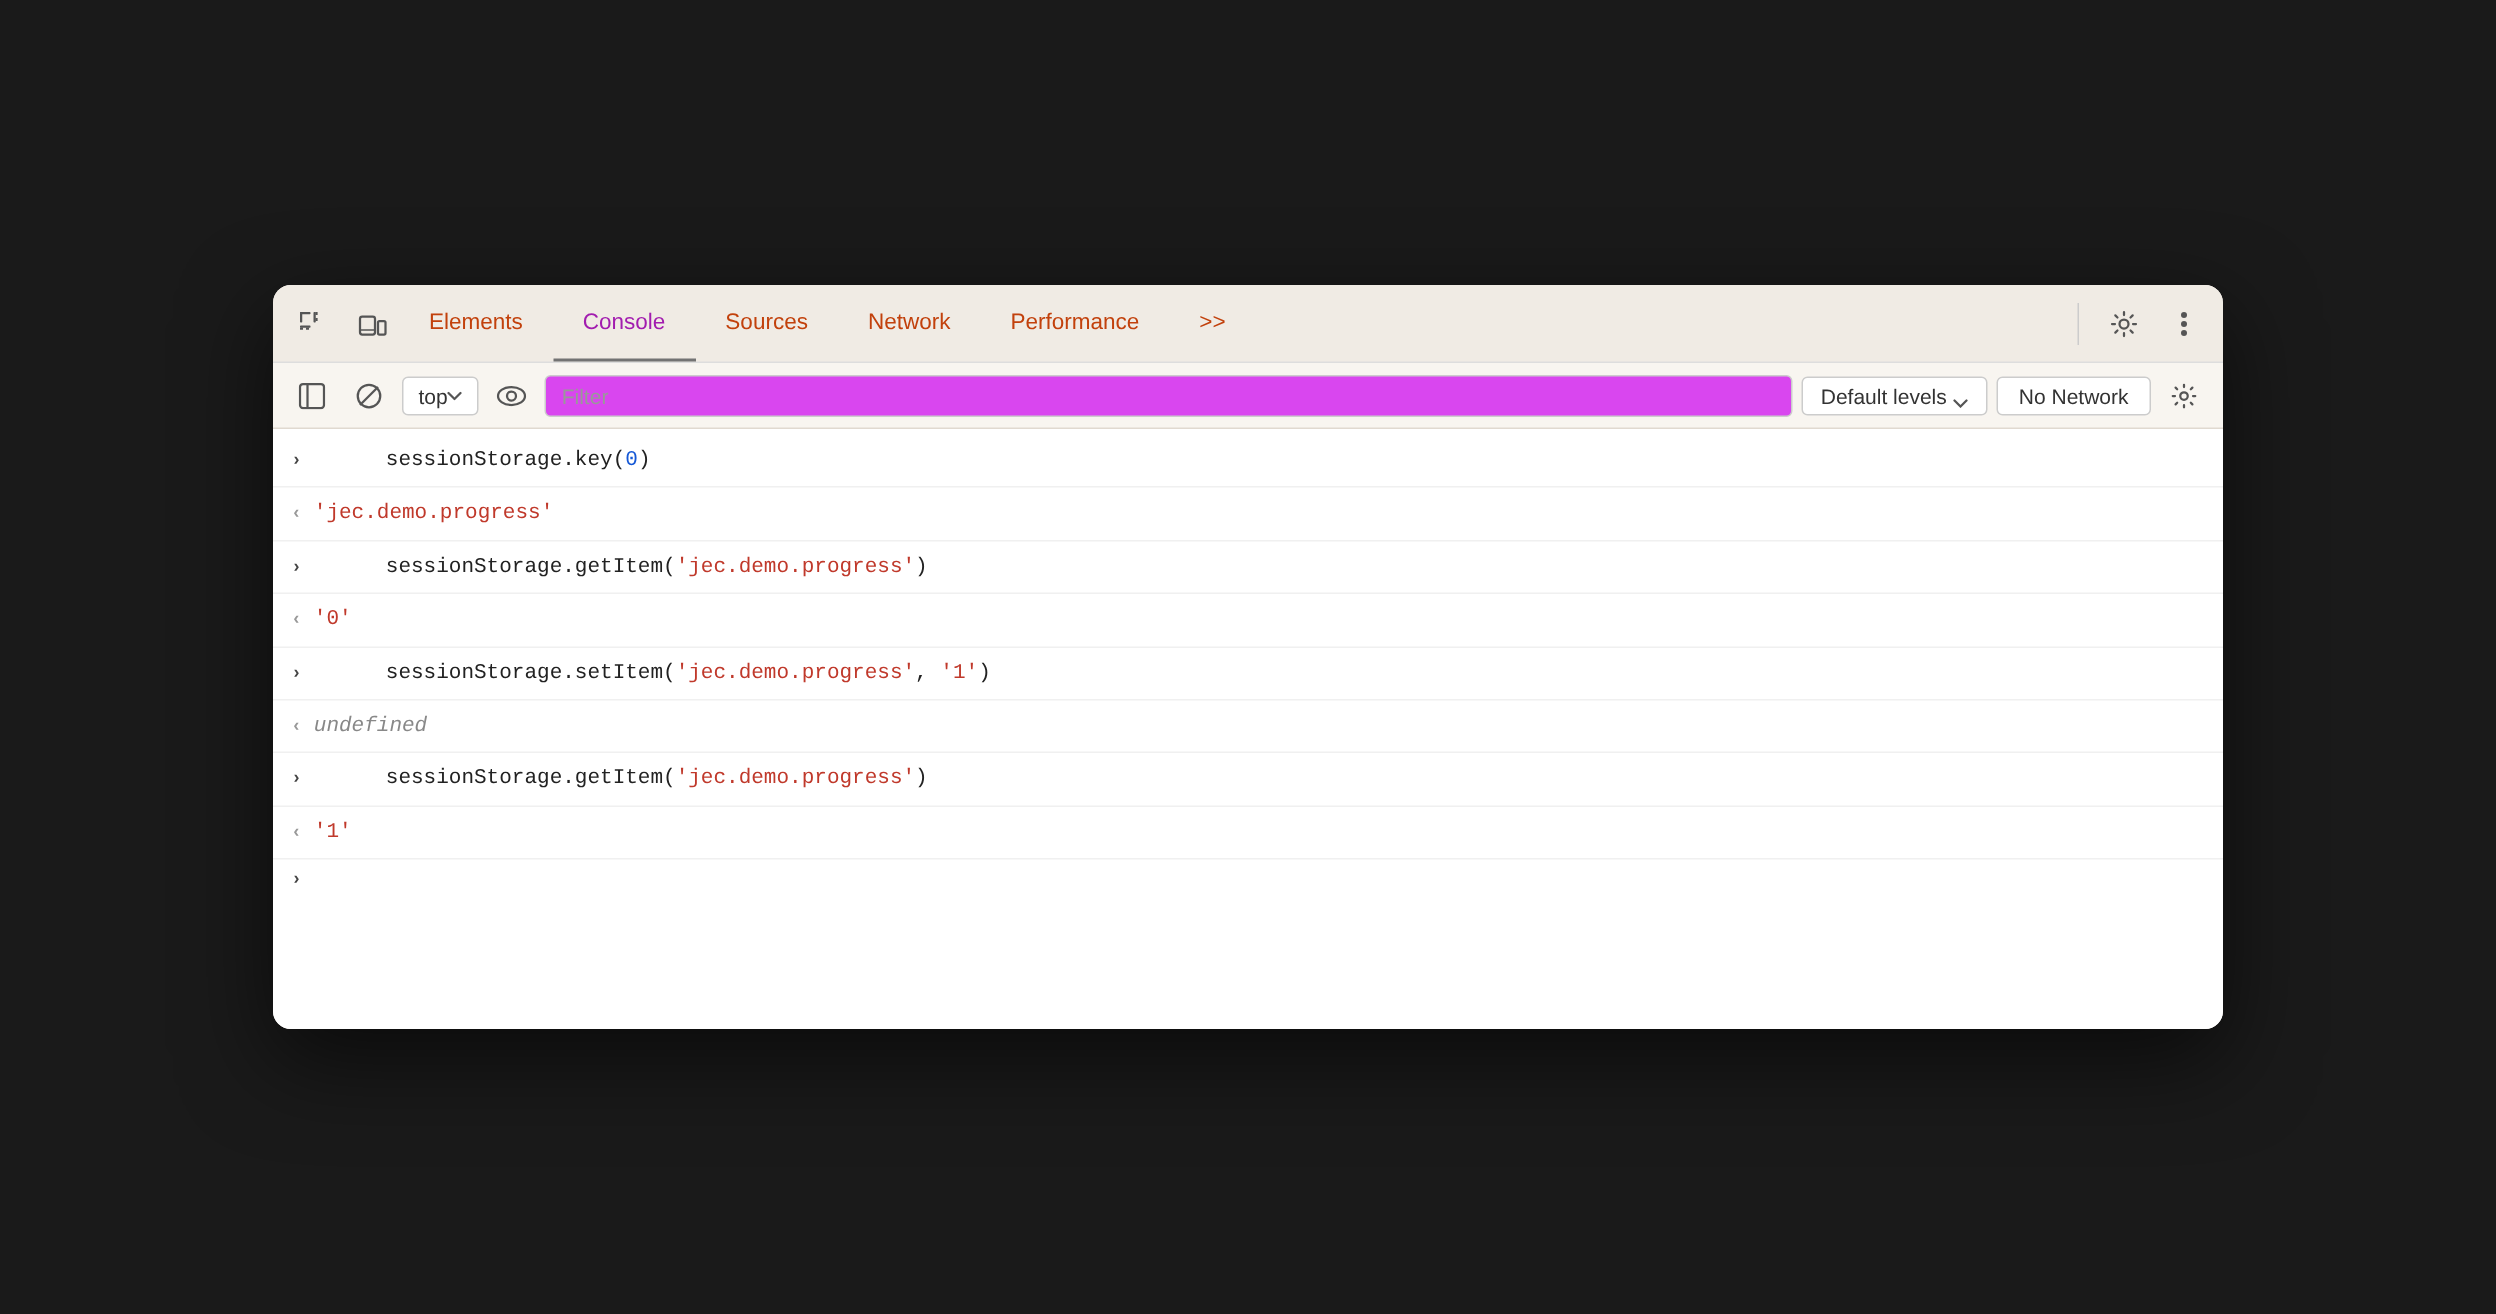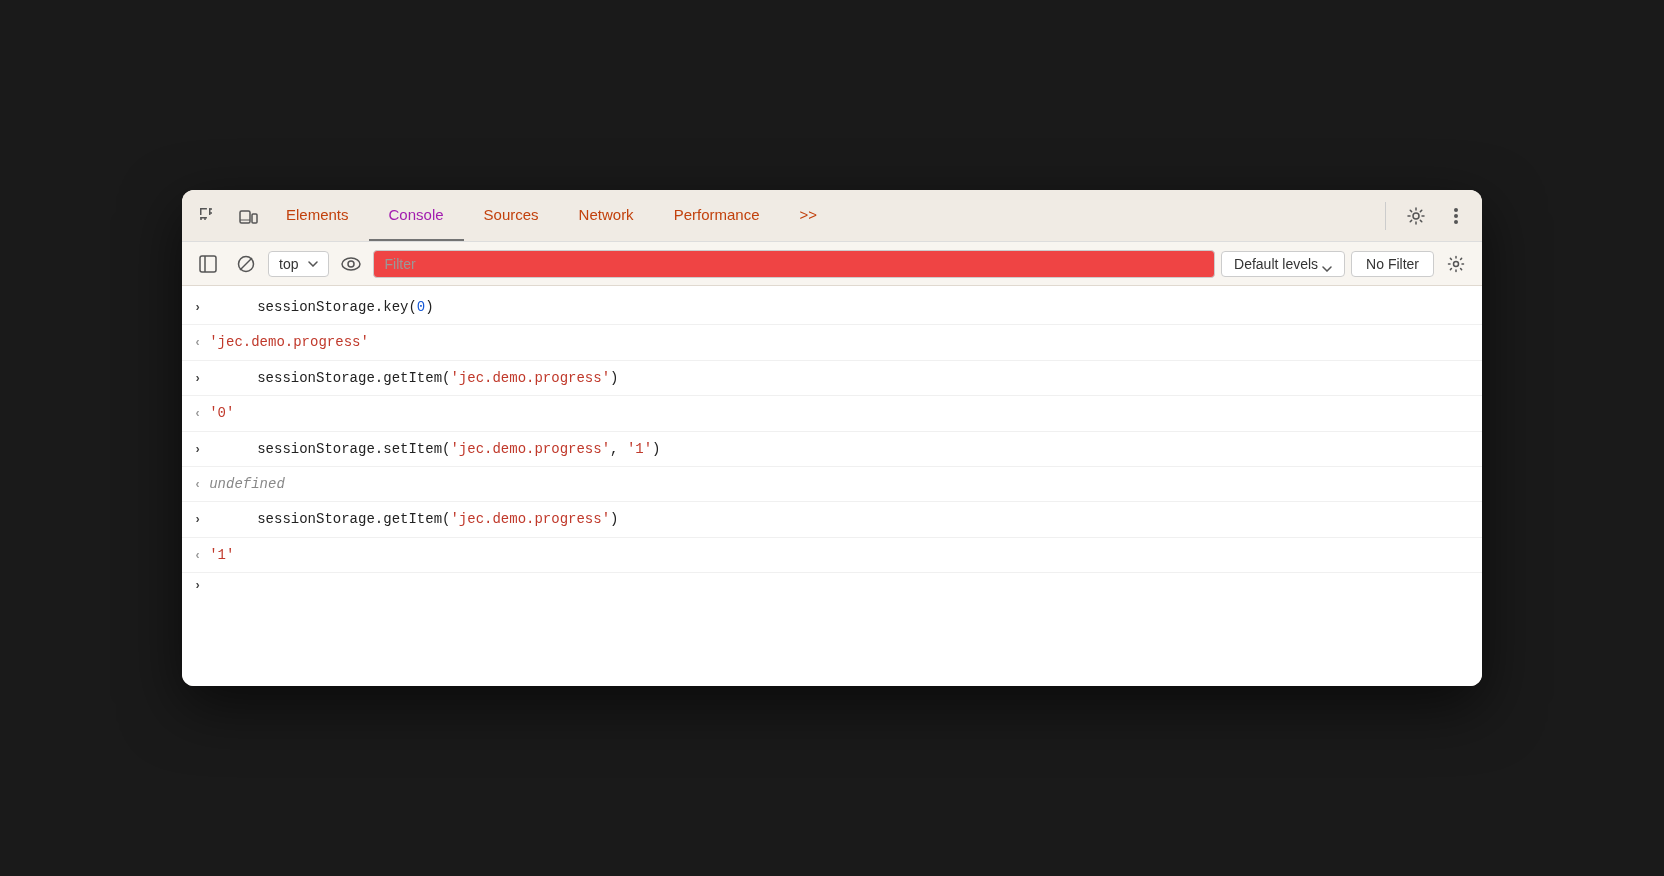--- a/index.html
+++ b/index.html
@@ -149,39 +149,39 @@
       cursor: pointer;
       color: #444;
       font-size: 16px;
       background: transparent;
       border: none;
     }
 
     .top-selector {
       display: flex;
       align-items: center;
-      gap: 10px;
+      gap: 0;
       background: white;
       border: 1px solid #ccc;
       border-radius: 4px;
       padding: 4px 10px;
       cursor: pointer;
       font-size: 14px;
       color: #333;
     }
 
     .filter-input {
       flex: 1;
       height: 28px;
       border: 1px solid #ccc;
       border-radius: 4px;
       padding: 0 10px;
       font-size: 14px;
       color: #333;
-      background: #ef4444;
+      background: #d946ef;
       outline: none;
     }
 
     .filter-input::placeholder { color: #999; }
 
     .levels-btn {
       display: flex;
       align-items: flex-end;
       gap: 4px;
       background: white;
@@ -371,21 +371,21 @@
     <input class="filter-input" type="text" placeholder="Filter" style="">
 
     <div class="levels-btn">
       <span>Default levels</span>
       <svg width="10" height="6" viewBox="0 0 10 6" fill="#555">
         <path d="M1 1l4 4 4-4" stroke="#555" stroke-width="1.5" fill="none" stroke-linecap="round"></path>
       </svg>
     </div>
 
     <div class="issues-btn">
-      <span>No Filter</span>
+      <span>No Network</span>
     </div>
 
     <button class="settings-icon-btn">
       <svg width="18" height="18" viewBox="0 0 18 18" fill="none">
         <circle cx="9" cy="9" r="2.5" stroke="#555" stroke-width="1.5"></circle>
         <path d="M9 1.5v1.5M9 15v1.5M1.5 9H3M15 9h1.5M3.4 3.4l1.06 1.06M13.54 13.54l1.06 1.06M3.4 14.6l1.06-1.06M13.54 4.46l1.06-1.06" stroke="#555" stroke-width="1.5" stroke-linecap="round"></path>
       </svg>
     </button>
   </div>
 

